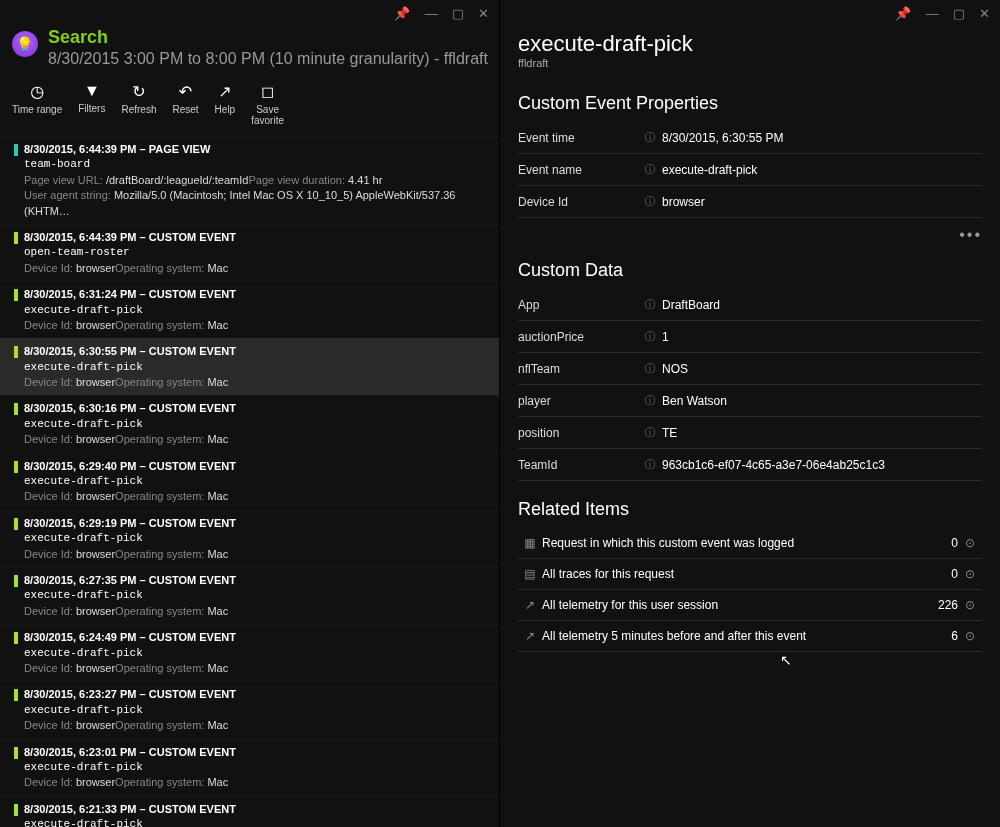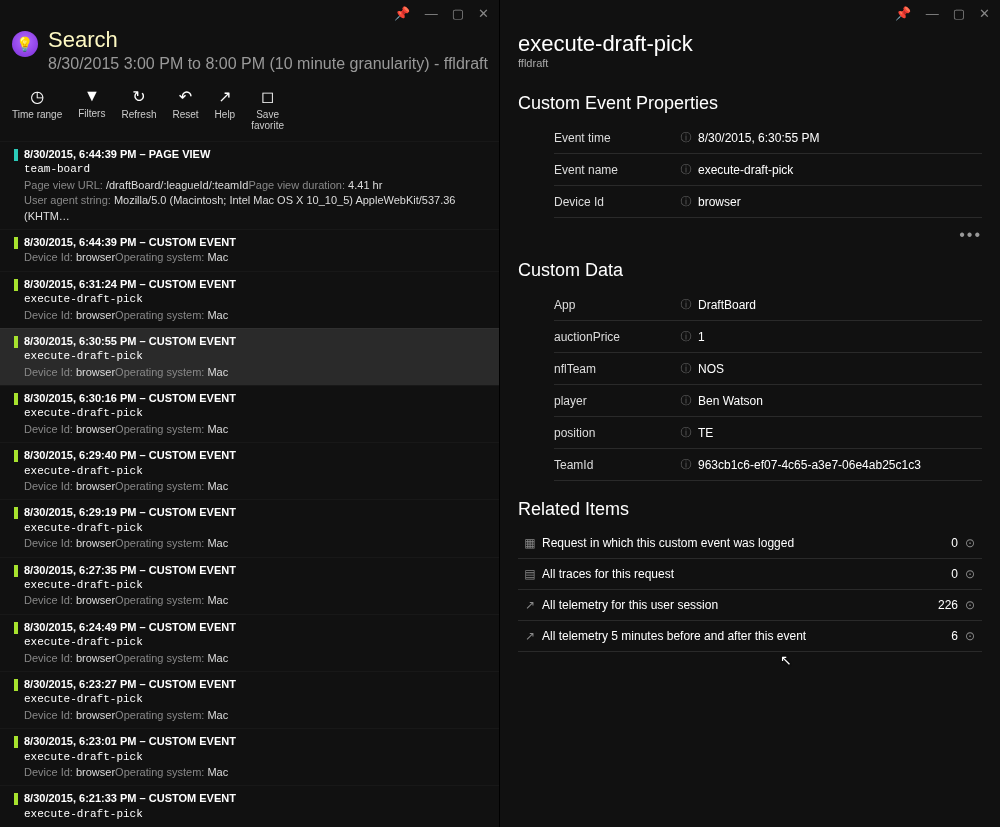--- a/index.html
+++ b/index.html
@@ -43,23 +43,23 @@
     background: radial-gradient(circle at 50% 40%, #b36bff, #7a2bd8);
     border-radius: 50%;
     display: flex;
     align-items: center;
     justify-content: center;
     color: #fff;
     font-size: 14px;
     margin-top: 4px;
   }
   .title {
-    font-size: 22px;
-    font-weight: 400;
-    color: #fef9c3;
+    font-size: 18px;
+    font-weight: 700;
+    color: #84cc16;
   }
   .subtitle {
     font-size: 16px;
     color: #999;
     margin-top: 2px;
   }
 
   .toolbar {
     display: flex;
     gap: 16px;
@@ -127,21 +127,20 @@
     color: #fff;
     font-weight: 300;
     margin-bottom: 8px;
   }
   .kv-row {
     display: flex;
     align-items: center;
     padding: 8px 0;
     border-bottom: 1px solid #2a2a2a;
     font-size: 12px;
-    margin-left: 36px;
   }
   .kv-key {
     flex: 0 0 120px;
     color: #ddd;
   }
   .kv-info {
     flex: 0 0 24px;
     text-align: center;
     color: #666;
     font-size: 11px;
@@ -230,20 +229,21 @@
   <div class="event-list" id="event-list">
       <div class="event">
     <div class="bar teal"></div>
     <div class="line1"><span class="time">8/30/2015, 6:44:39 PM</span> – PAGE VIEW</div>
     <div class="line2">team-board</div>
     <div class="line3"><span>Page view URL: </span><span class="val">/draftBoard/:leagueId/:teamId</span><span>Page view duration: </span><span class="val">4.41 hr</span><br><span>User agent string: </span><span class="val">Mozilla/5.0 (Macintosh; Intel Mac OS X 10_10_5) AppleWebKit/537.36 (KHTM…</span></div>
       </div>
       <div class="event">
     <div class="bar green"></div>
     <div class="line1"><span class="time">8/30/2015, 6:44:39 PM</span> – CUSTOM EVENT</div>
+    <div class="line2">open-team-roster</div>
     <div class="line3"><span>Device Id: </span><span class="val">browser</span><span>Operating system: </span><span class="val">Mac</span></div>
       </div>
       <div class="event">
     <div class="bar green"></div>
     <div class="line1"><span class="time">8/30/2015, 6:31:24 PM</span> – CUSTOM EVENT</div>
     <div class="line2">execute-draft-pick</div>
     <div class="line3"><span>Device Id: </span><span class="val">browser</span><span>Operating system: </span><span class="val">Mac</span></div>
       </div>
       <div class="event selected">
     <div class="bar green"></div>

